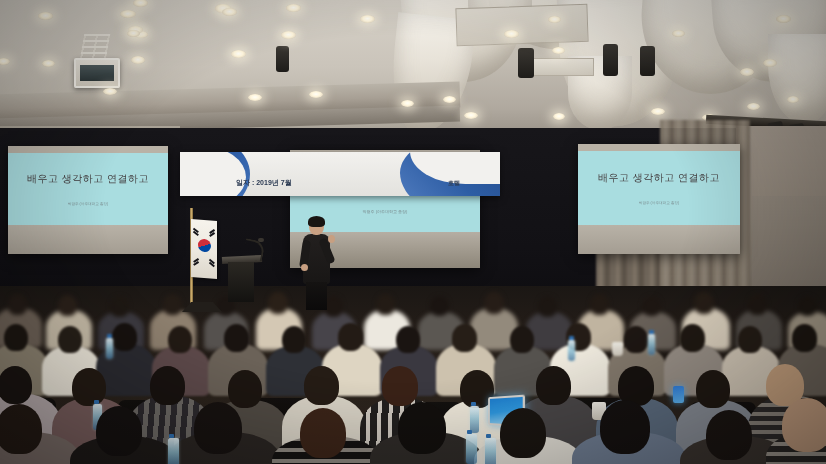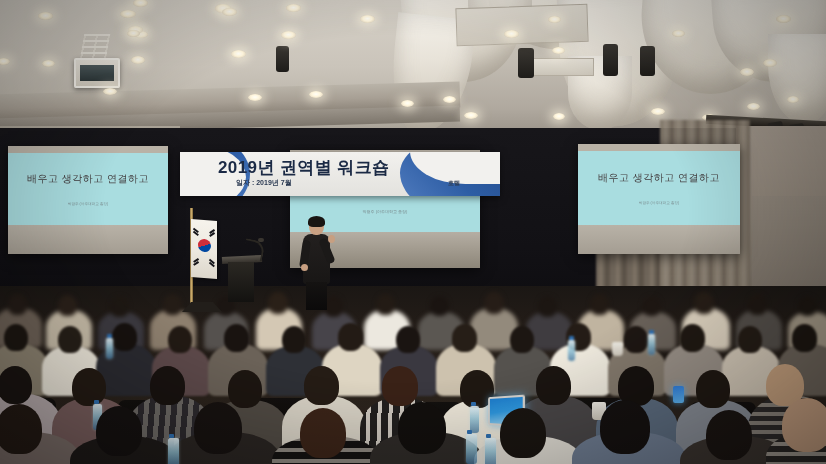--- a/index.html
+++ b/index.html
@@ -421,21 +421,20 @@
       <div class="subtitle">박형주 (아주대학교 총장)</div>
     </div>
     <div class="foot"></div>
   </div>
 
   <div id="banner">
     <div class="swoosh-l"></div>
     <div class="swoosh-l2"></div>
     <div class="swoosh-r"></div>
     <div class="swoosh-r2"></div>
-    <div class="b-title">2019년 권역별 워크숍</div>
     <div class="b-sub">일자 : 2019년 7월</div>
     <div class="b-venue">호텔</div>
   </div>
 
   <div id="flag">
     <div class="flag-pole"></div>
     <div class="flag-cloth">
       <div class="taeguk"></div>
       <div class="trigram" style="left:2px;top:10px;transform:rotate(36deg);"></div>
       <div class="trigram" style="left:2px;top:13px;transform:rotate(36deg);"></div>

